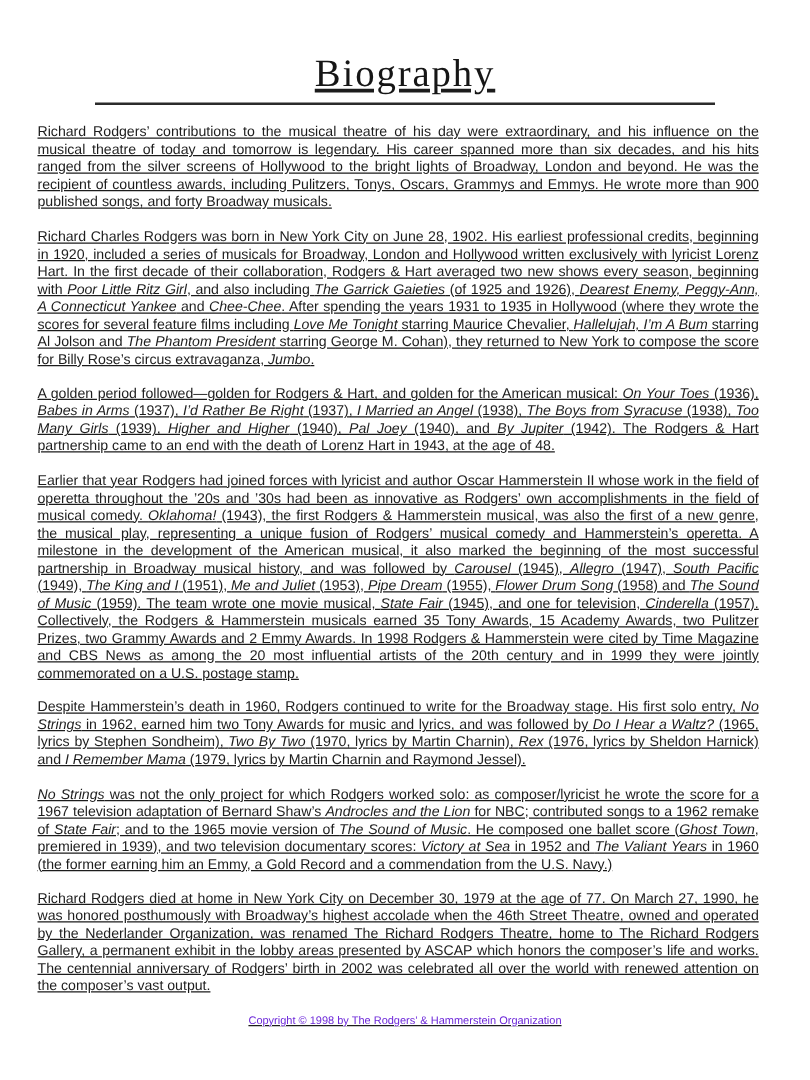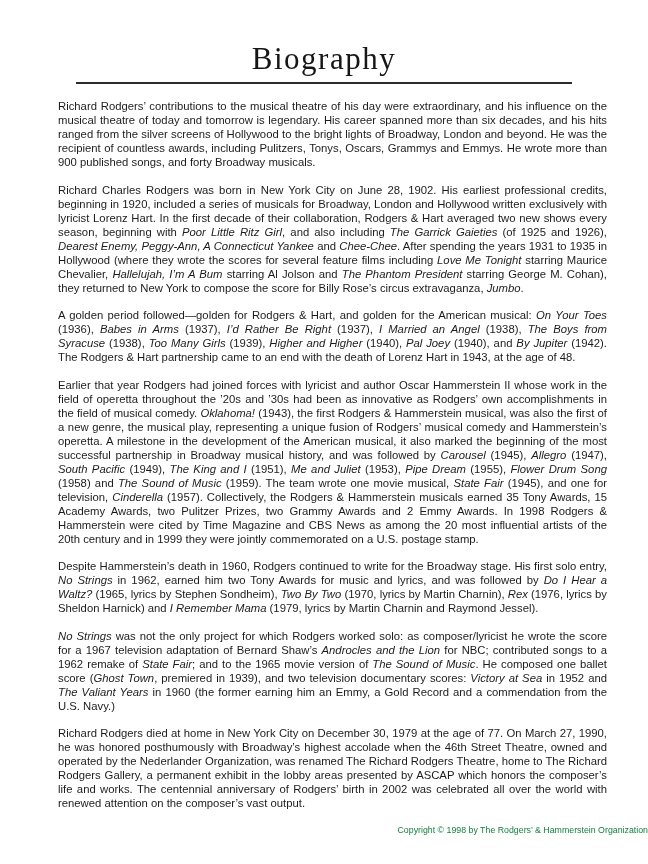--- a/index.html
+++ b/index.html
@@ -12,57 +12,58 @@
     background: #ffffff;
     font-family: "Liberation Sans", "DejaVu Sans", sans-serif;
     color: #1c1c1c;
   }
   .page {
     position: relative;
     width: 648px;
     height: 864px;
     overflow: hidden;
     background: #ffffff;
+    text-decoration: underline;
   }
   .doc-header {
     padding-top: 42px;
   }
   .doc-title {
     text-align: center;
     font-family: "Liberation Serif", "DejaVu Serif", serif;
     font-size: 31px;
     font-weight: 500;
     letter-spacing: 1.5px;
     color: #161616;
     line-height: 1.1;
   }
   .title-rule {
     width: 496px;
     border: none;
     border-top: 2px solid #2b2b2b;
     margin: 6px auto 0 auto;
   }
   .doc-body {
-    margin: 15px 41px 0 58px;
+    margin: 15px 41px 0 30px;
     font-size: 11.3px;
     line-height: 14px;
     text-align: justify;
     color: #1c1c1c;
   }
   .doc-body p {
     margin: 0 0 13.5px 0;
     padding: 0;
   }
   .doc-body em {
     font-style: italic;
   }
   .doc-footer {
-    text-align: right;
+    text-align: center;
     margin-top: 2px;
-    color: #15803d;
+    color: #6d28d9;
   }
   .copyright {
     font-size: 8.8px;
     line-height: 13px;
   }
   .website {
     font-size: 8.2px;
     line-height: 12px;
     letter-spacing: 0.4px;
   }

